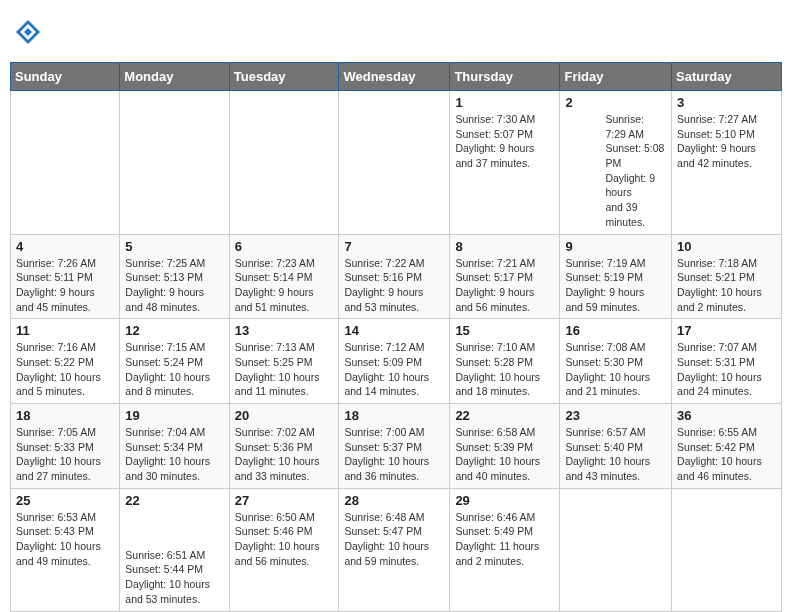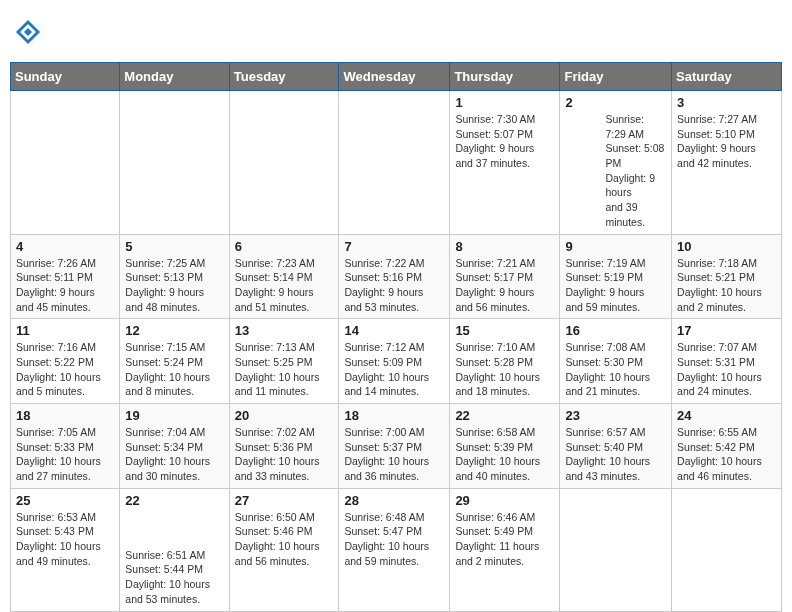--- a/index.html
+++ b/index.html
@@ -289,21 +289,21 @@
 and 40 minutes.</div>
         </td>
         <td>
           <div class="day-number">23</div>
           <div class="day-info" style="white-space: pre-line;">Sunrise: 6:57 AM
 Sunset: 5:40 PM
 Daylight: 10 hours
 and 43 minutes.</div>
         </td>
         <td>
-          <div class="day-number">24</div>
+          <div class="day-number">36</div>
           <div class="day-info" style="white-space: pre-line;">Sunrise: 6:55 AM
 Sunset: 5:42 PM
 Daylight: 10 hours
 and 46 minutes.</div>
         </td>
       </tr>
       <tr class="week-row">
         <td>
           <div class="day-number">25</div>
           <div class="day-info" style="white-space: pre-line;">Sunrise: 6:53 AM

